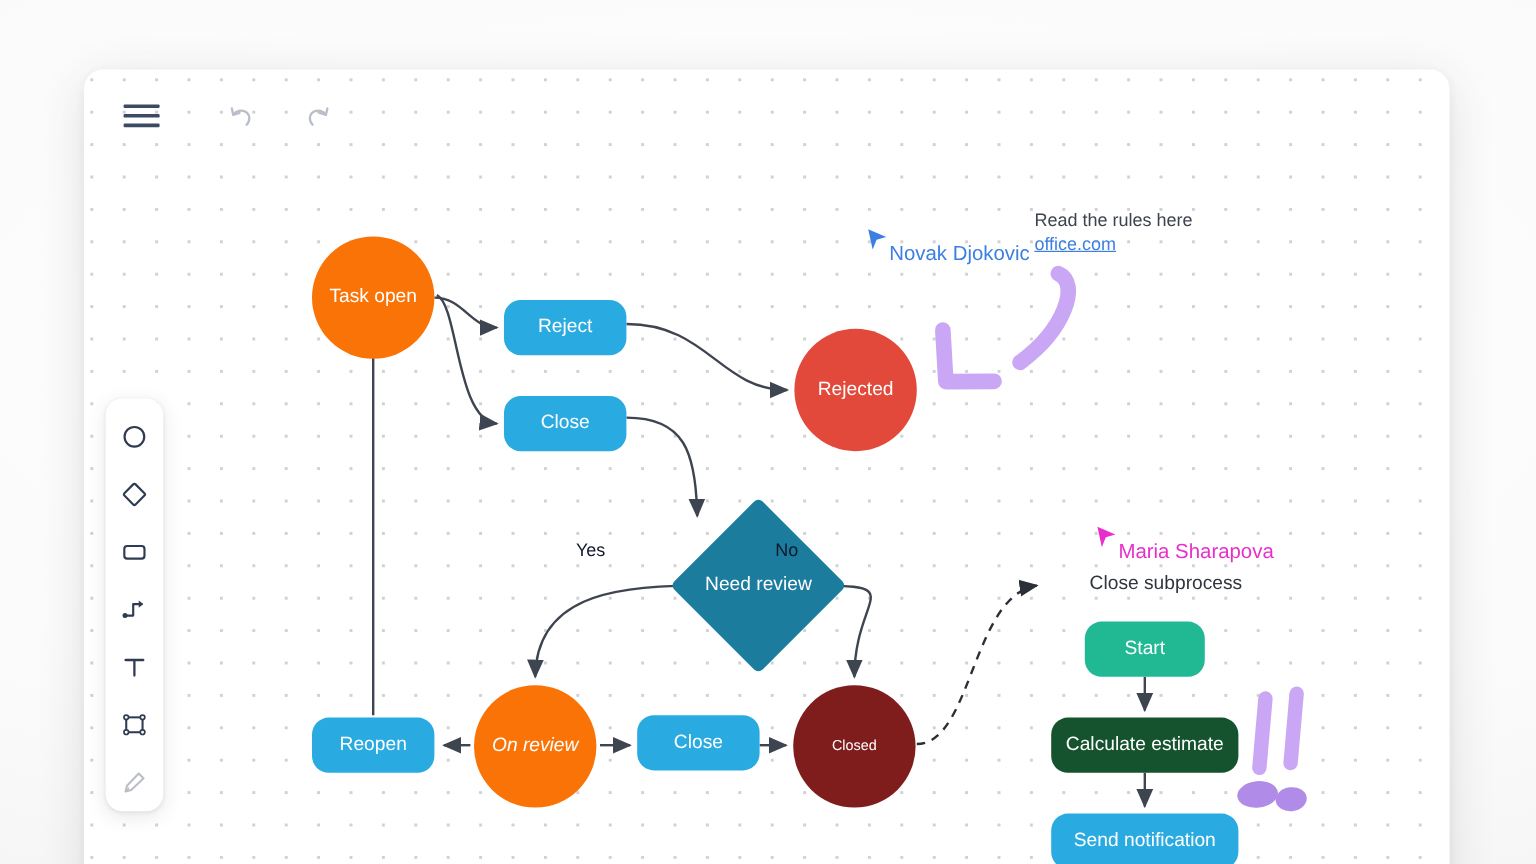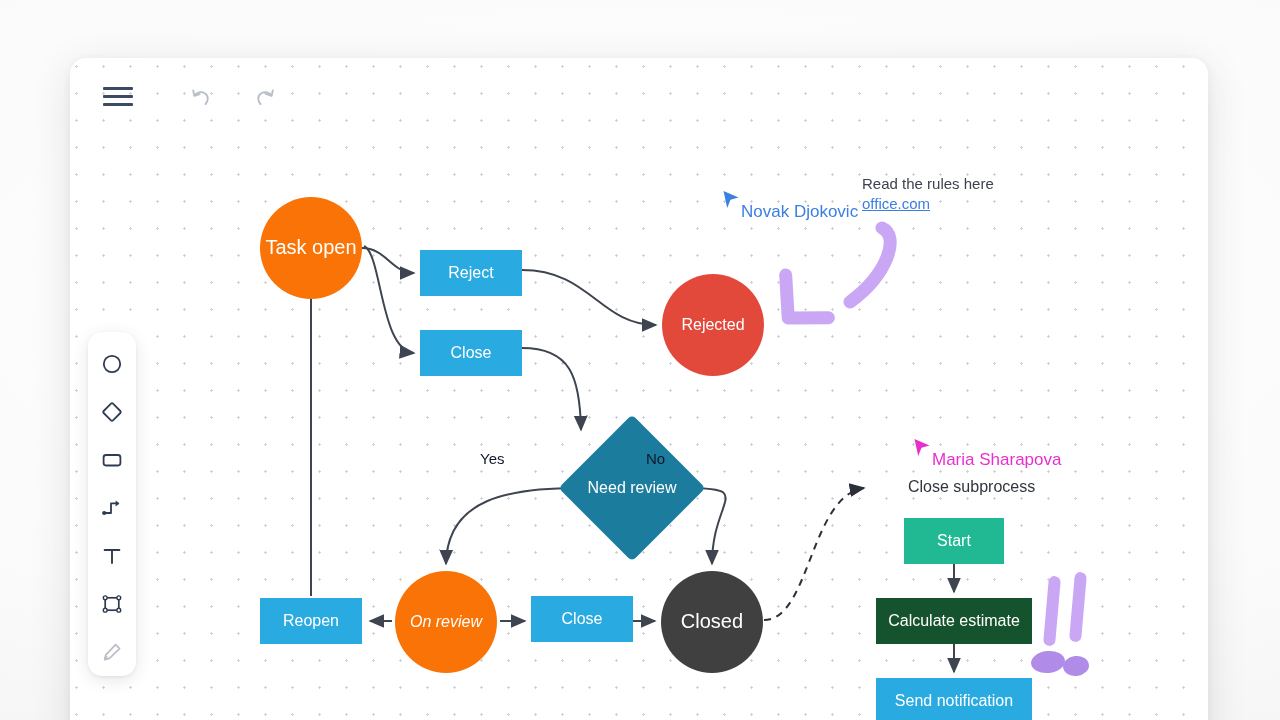--- a/index.html
+++ b/index.html
@@ -81,21 +81,21 @@
     position: absolute;
     display: flex; align-items: center; justify-content: center;
     color: #ffffff;
     text-align: center;
     line-height: 1.16;
     user-select: none;
     cursor: pointer;
     z-index: 3;
   }
   .node.circle  { border-radius: 50%; }
-  .node.rect    { border-radius: 0; }
+  .node.rect    { border-radius: 14px; }
   .node.diamond { }
   .diamond-shape {
     position: absolute; inset: 0;
     transform: rotate(45deg);
     border-radius: 5px;
   }
   .diamond-label { position: relative; z-index: 2; }
   
   .anno { position: absolute; z-index: 4; user-select: none; }
   .edge-label {
@@ -176,21 +176,21 @@
       <path d="M563,563 L585,563" fill="none" stroke="#3E4450" stroke-width="2" marker-end="url(#arw)"></path>
 
       <path d="M694,562 C740,562 740,438 794,430" fill="none" stroke="#2b2f38" stroke-width="2" stroke-dasharray="7 6" marker-end="url(#arw-dash)"></path>
 
       <path d="M884,506 L884,534" fill="none" stroke="#3E4450" stroke-width="2" marker-end="url(#arw)"></path>
 
       <path d="M884,586 L884,614" fill="none" stroke="#3E4450" stroke-width="2" marker-end="url(#arw)"></path>
     </svg>
 
     <div id="nodes-root">
-        <div class="node circle" style="left: 190px; top: 139px; width: 102px; height: 102px; font-size: 20px; background: rgb(249, 115, 6);">
+        <div class="node circle" style="left: 190px; top: 139px; width: 102px; height: 102px; font-size: 16px; background: rgb(249, 115, 6);">
           <span>Task open</span>
         </div>
         <div class="node rect" style="left: 350px; top: 192px; width: 102px; height: 46px; font-size: 16px; background: rgb(41, 171, 226);">
           <span>Reject</span>
         </div>
         <div class="node rect" style="left: 350px; top: 272px; width: 102px; height: 46px; font-size: 16px; background: rgb(41, 171, 226);">
           <span>Close</span>
         </div>
         <div class="node circle" style="left: 592px; top: 216px; width: 102px; height: 102px; font-size: 16px; background: rgb(227, 73, 59); text-align: center;">
           <span>Rejected</span>
@@ -201,21 +201,21 @@
         </div>
         <div class="node rect" style="left: 190px; top: 540px; width: 102px; height: 46px; font-size: 16px; background: rgb(41, 171, 226);">
           <span>Reopen</span>
         </div>
         <div class="node circle" style="left: 325px; top: 513px; width: 102px; height: 102px; font-size: 16px; background: rgb(249, 115, 6); font-style: italic;">
           <span>On review</span>
         </div>
         <div class="node rect" style="left: 461px; top: 538px; width: 102px; height: 46px; font-size: 16px; background: rgb(41, 171, 226);">
           <span>Close</span>
         </div>
-        <div class="node circle" style="left: 591px; top: 513px; width: 102px; height: 102px; font-size: 20px; background: #404040;">
+        <div class="node circle" style="left: 591px; top: 513px; width: 102px; height: 102px; font-size: 12px; background: #7f1d1d;">
           <span>Closed</span>
         </div>
         <div class="node rect" style="left: 834px; top: 460px; width: 100px; height: 46px; font-size: 16px; background: rgb(33, 184, 148);">
           <span>Start</span>
         </div>
         <div class="node rect" style="left: 806px; top: 540px; width: 156px; height: 46px; font-size: 16px; background: #14532d;">
           <span>Calculate estimate</span>
         </div>
         <div class="node rect" style="left: 806px; top: 620px; width: 156px; height: 46px; font-size: 16px; background: rgb(41, 171, 226);">
           <span>Send notification</span>

